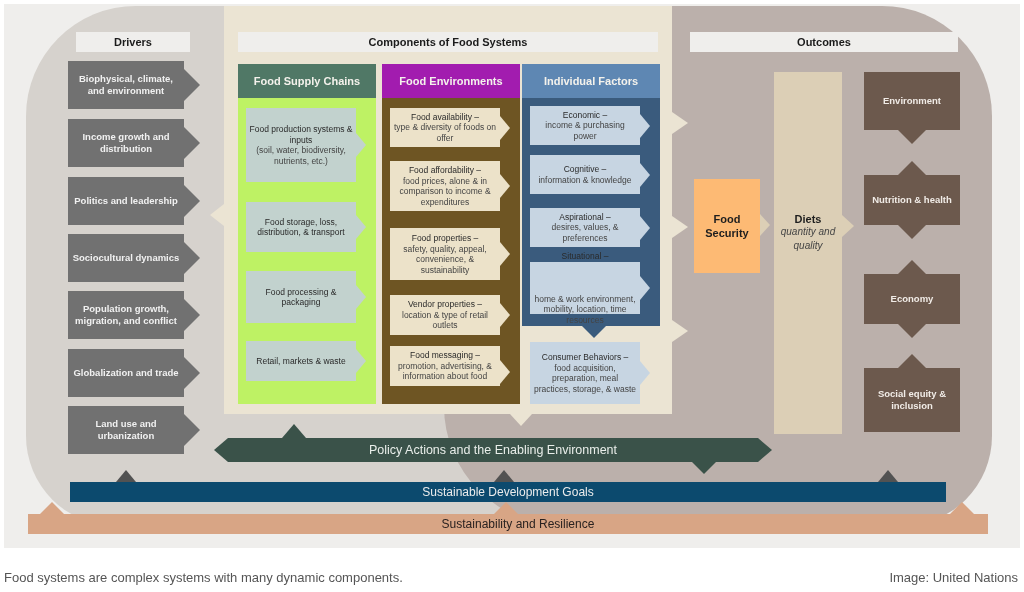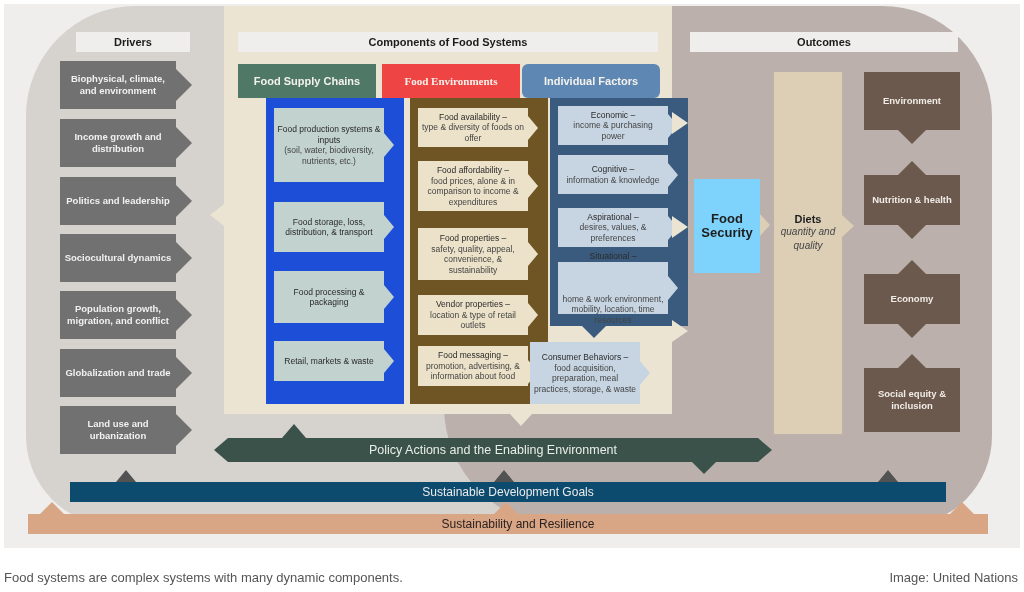--- a/index.html
+++ b/index.html
@@ -11,41 +11,41 @@
   .abs { position: absolute; }
 
   
   #drivers-bg { left: 22px; top: 2px; width: 560px; height: 520px; background: #d6d2cd; border-radius: 110px 0 0 90px; }
   #outcomes-bg { left: 440px; top: 2px; width: 548px; height: 520px; background: #bbb0ab; border-radius: 0 110px 90px 120px; }
   #components-bg { left: 220px; top: 2px; width: 448px; height: 408px; background: #ebe4d3; }
 
   .section-header { position: absolute; height: 20px; background: #efeeec; color: #1b1b1b; font-weight: bold; font-size: 11px; display: flex; align-items: center; justify-content: center; }
 
   
-  .driver { position: absolute; left: 56px; width: 132px; height: 48px; }
+  .driver { position: absolute; left: 64px; width: 132px; height: 48px; }
   .driver .body { position: absolute; left: 0; top: 0; width: 116px; height: 48px; background: #717171; color: #f1f1f1; font-weight: bold; font-size: 9.5px; line-height: 12px; text-align: center; display: flex; align-items: center; justify-content: center; padding: 0 4px; }
   .driver .tip { position: absolute; left: 116px; top: 8px; width: 0; height: 0; border-top: 16px solid transparent; border-bottom: 16px solid transparent; border-left: 16px solid #717171; }
 
   
   .column { position: absolute; top: 60px; width: 138px; }
   .col-head { height: 34px; color: #f4f2ec; font-weight: bold; font-size: 11px; display: flex; align-items: center; justify-content: center; }
-  .col-body { position: absolute; left: 0; top: 34px; width: 138px; margin-left: 28px; }
+  .col-body { position: absolute; left: 0; top: 34px; width: 138px; }
 
   .item { position: absolute; left: 8px; width: 120px; }
   .item .body { position: absolute; left: 0; top: 0; width: 110px; font-size: 8.5px; line-height: 10.5px; text-align: center; display: flex; flex-direction: column; align-items: center; justify-content: center; color: #2a2a2a; padding: 0 3px; }
   .item .body .t { font-style: normal; }
   .item .body .s { color: #444; }
   .item .tip { position: absolute; left: 110px; width: 0; height: 0; border-top: 12px solid transparent; border-bottom: 12px solid transparent; }
 
   #col-supply .col-head { background: #507866; }
-  #col-supply .col-body { background: #1d4ed8; height: 306px; }
+  #col-supply .col-body { background: #bef264; height: 306px; }
   #col-supply .item .body { background: #c2d2ce; }
   #col-supply .item .tip { border-left: 10px solid #c2d2ce; }
 
-  #col-env .col-head { background: #ef4444; font-family: Liberation Serif, serif; }
+  #col-env .col-head { background: #a21caf; }
   #col-env .col-body { background: #6e5523; height: 306px; }
   #col-env .item .body { background: #ece2c9; }
   #col-env .item .tip { border-left: 10px solid #ece2c9; }
 
   #col-ind .col-head { background: #5e87b3; }
   #col-ind .col-body { background: #3a5b7d; height: 228px; }
   #col-ind .item .body { background: #c7d5e2; }
   #col-ind .item .tip { border-left: 10px solid #c7d5e2; }
 
   
@@ -164,21 +164,21 @@
         <div class="body" style="height:40px;">
             <span class="t">Food messaging –</span>
             <span class="s">promotion, advertising, &amp; information about food</span>
           </div>
         <div class="tip" style="top:14px;"></div>
       </div>
     </div>
   </div>
 
   <div class="column" id="col-ind" style="left:518px;">
-    <div class="col-head" style="background:#5e87b3;border-radius:6px;">Individual Factors</div>
+    <div class="col-head" style="background:#5e87b3;">Individual Factors</div>
     <div class="col-body">
       <div class="item" style="top:8px;">
         <div class="body" style="height:39px;">
             <span class="t">Economic –</span>
             <span class="s">income &amp; purchasing power</span>
           </div>
         <div class="tip" style="top:8px;"></div>
       </div>
       <div class="item" style="top:57px;">
         <div class="body" style="height:39px;">
@@ -212,21 +212,21 @@
         <span class="s">food acquisition, preparation, meal practices, storage, &amp; waste</span>
       </div>
     <div class="tip" style="top:19px;border-left:10px solid #c7d5e2;"></div>
   </div>
 
   <div class="beige-arrow" style="left:668px;top:108px;"></div>
   <div class="beige-arrow" style="left:668px;top:212px;"></div>
   <div class="beige-arrow" style="left:668px;top:316px;"></div>
   <div class="abs" style="left:506px;top:410px;width:0;height:0;border-left:11px solid transparent;border-right:11px solid transparent;border-top:12px solid #ebe4d3;"></div>
 
-  <div class="abs" style="left:690px;top:175px;width:66px;height:94px;background:#7dd3fc;color:#1e1e1e;font-weight:bold;font-size:13px;line-height:14px;text-align:center;display:flex;align-items:center;justify-content:center;">Food Security</div>
+  <div class="abs" style="left:690px;top:175px;width:66px;height:94px;background:#fdba74;color:#1e1e1e;font-weight:bold;font-size:11px;line-height:14px;text-align:center;display:flex;align-items:center;justify-content:center;">Food Security</div>
   <div class="abs" style="left:756px;top:210px;width:0;height:0;border-top:11px solid transparent;border-bottom:11px solid transparent;border-left:10px solid #dccfb6;"></div>
 
   <div class="abs" style="left:770px;top:68px;width:68px;height:362px;background:#dccfb6;display:flex;flex-direction:column;align-items:center;justify-content:center;text-align:center;">
     <span style="font-weight:bold;font-size:11px;color:#1e1e1e;margin-top:-40px;">Diets</span>
     <span style="font-style:italic;font-size:10px;line-height:14px;color:#444;">quantity and quality</span>
   </div>
   <div class="abs" style="left:838px;top:211px;width:0;height:0;border-top:11px solid transparent;border-bottom:11px solid transparent;border-left:12px solid #dccfb6;"></div>
 
   <div class="outcome" style="top:68px;height:58px;">
     <span>Environment</span>

